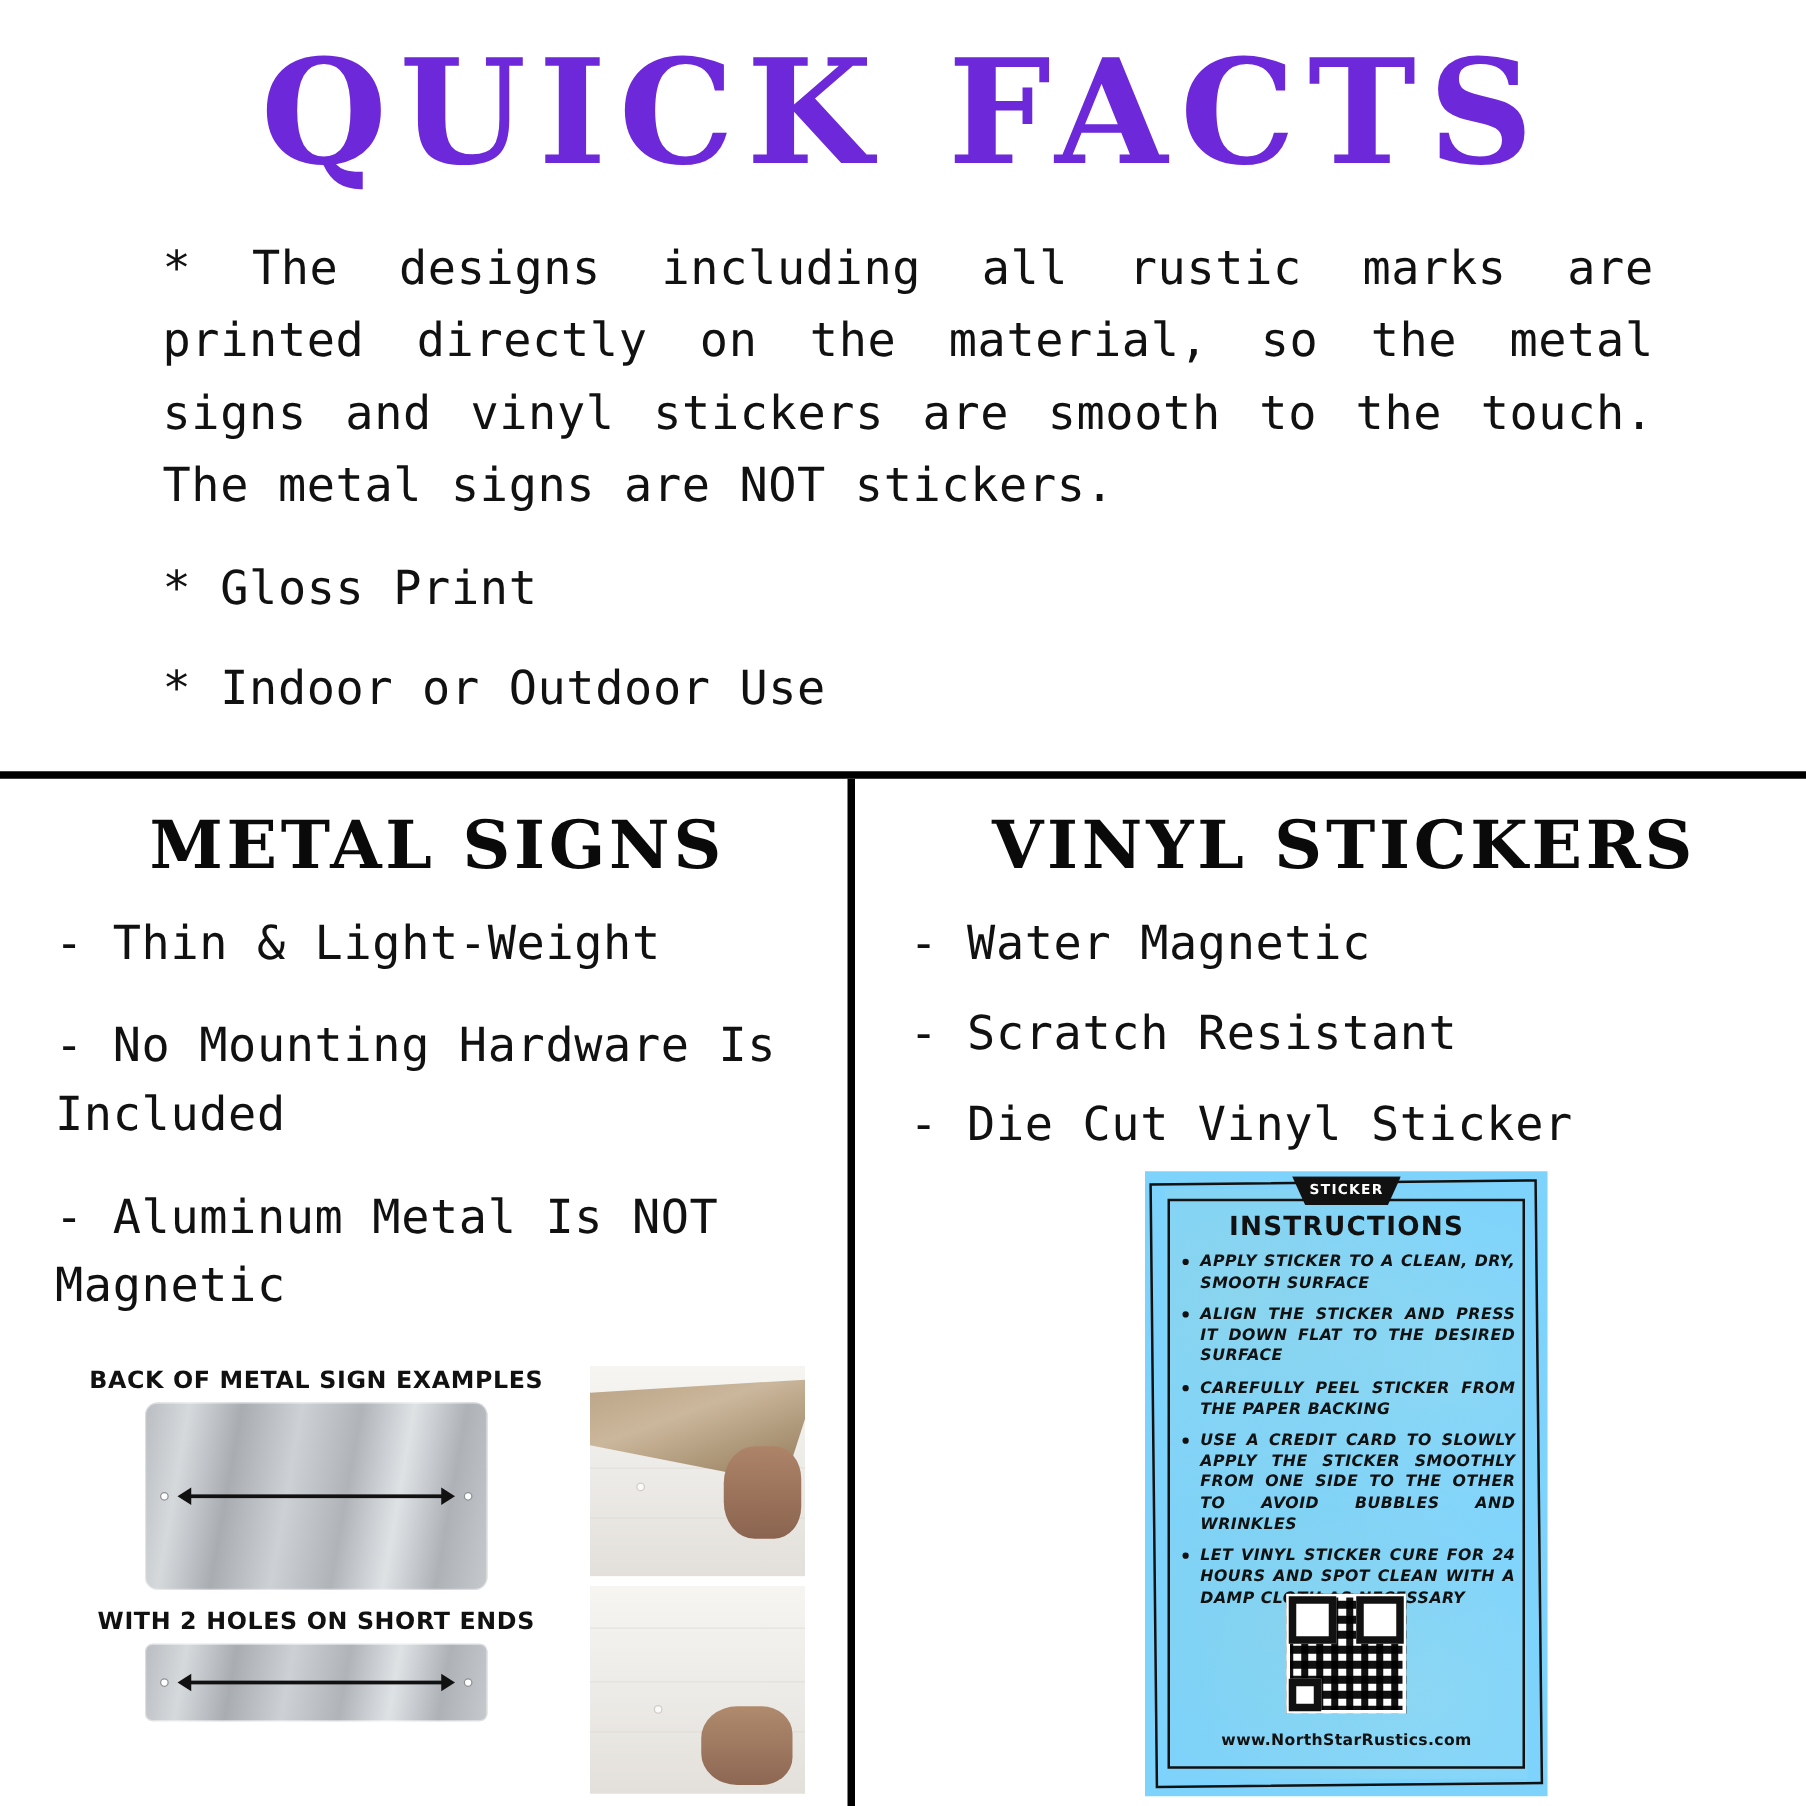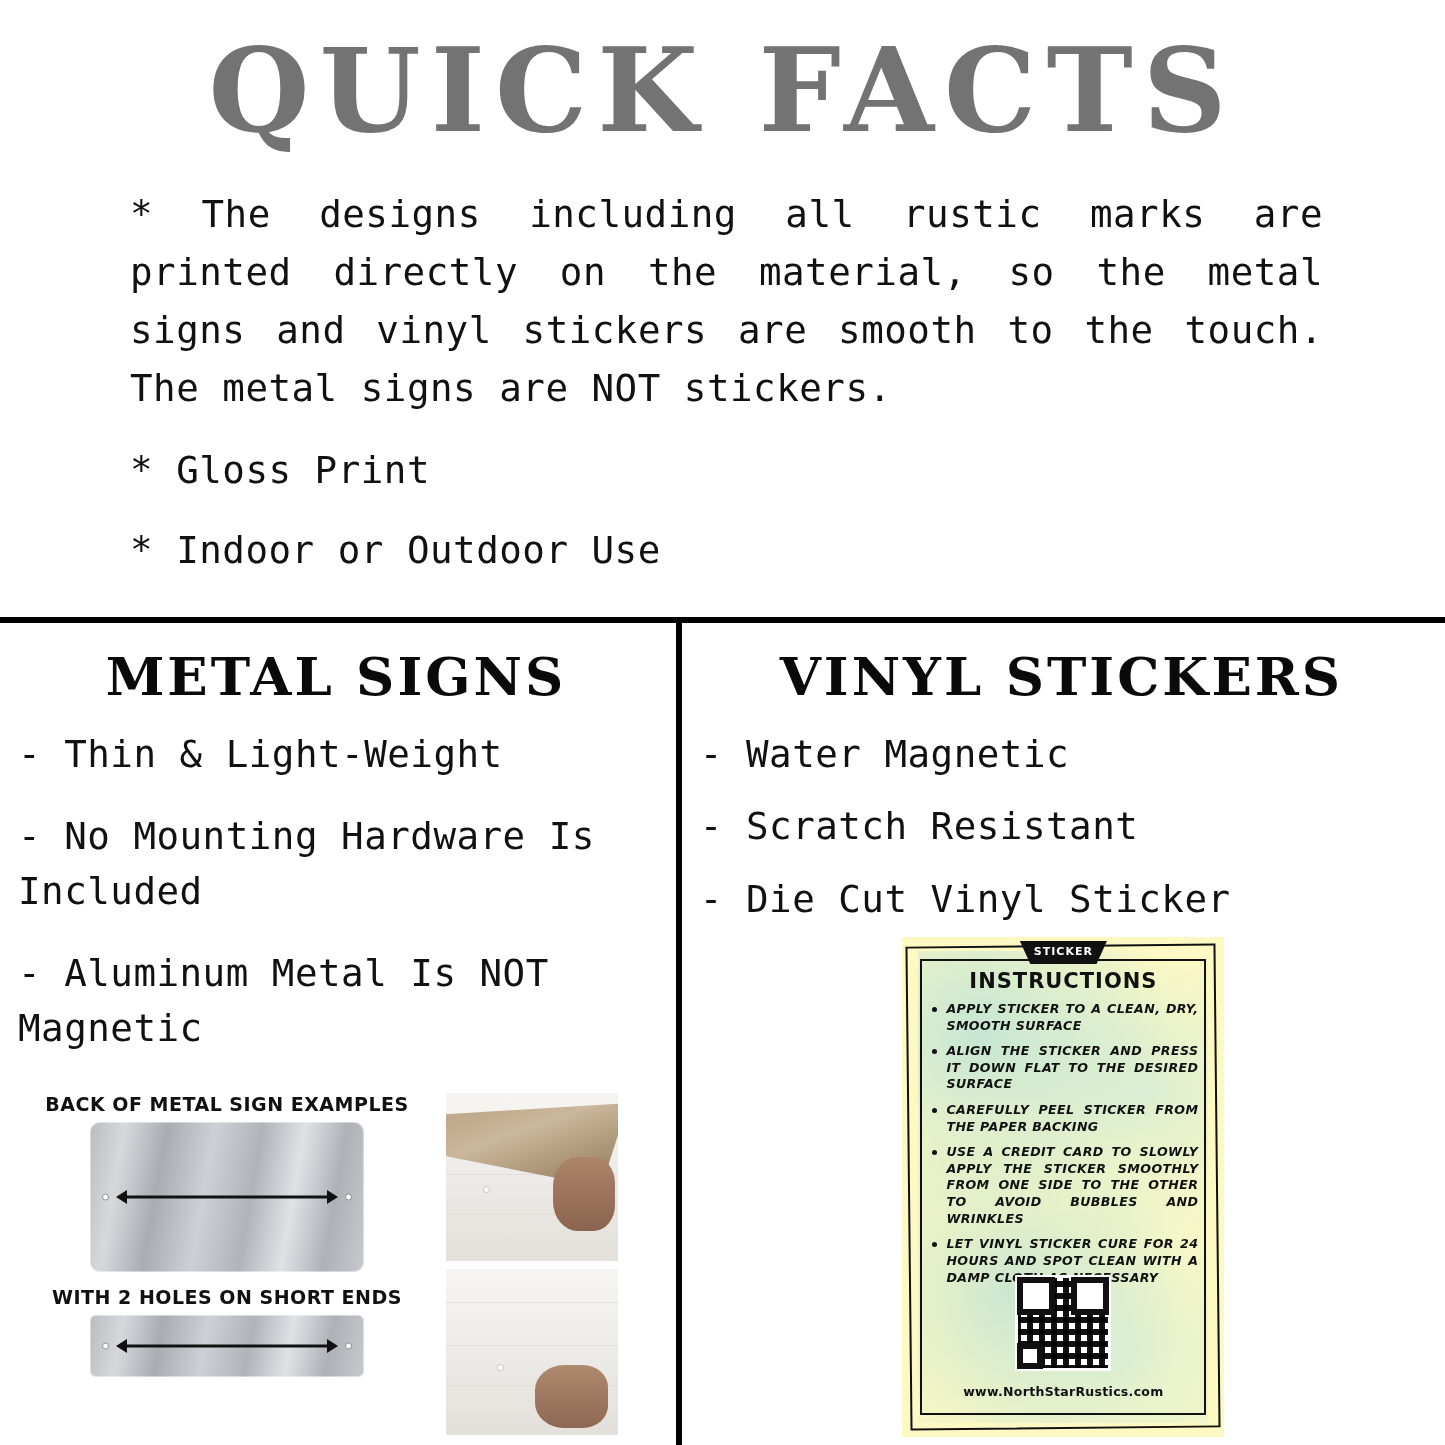--- a/index.html
+++ b/index.html
@@ -24,21 +24,21 @@
     border-bottom: 6px solid #000;
     position: relative;
   }
   .title {
     font-family: "DejaVu Serif", serif;
     font-weight: bold;
     font-size: 116px;
     letter-spacing: 10px;
     text-align: center;
     line-height: 1.25;
-    color: #737373;
+    color: #6d28d9;
     white-space: nowrap;
   }
   .facts {
     margin-top: 22px;
     padding: 0 88px 0 96px;
   }
   .fact-main {
     font-size: 37.5px;
     line-height: 1.55;
     text-align: justify;
@@ -55,20 +55,21 @@
 
   
   .bottom {
     flex: 1;
     display: flex;
     position: relative;
   }
   .col {
     position: relative;
     padding: 22px 22px 0 18px;
+    margin-left: 26px;
   }
   .col-left { width: 723px; border-right: 6px solid #000; }
   .col-right { width: 810px; }
 
   .col-title {
     font-family: "DejaVu Serif", serif;
     font-weight: bold;
     font-size: 53px;
     letter-spacing: 3px;
     text-align: center;
@@ -192,21 +193,21 @@
     position: absolute; width: 5px; height: 5px; border-radius: 50%;
     background: #fbfaf8; box-shadow: 0 0 0 1px rgba(0,0,0,.12);
   }
 
   
   .sticker-card {
     position: absolute;
     left: 50%; transform: translateX(-50%);
     bottom: 8px;
     width: 322px; height: 500px;
-    background: #fef9c3;
+    background: #7dd3fc;
   }
   .watercolor {
     position: absolute; inset: 14px 16px 14px 16px;
     background:
       radial-gradient(circle at 22% 18%, rgba(150,214,226,.55) 0%, rgba(150,214,226,0) 42%),
       radial-gradient(circle at 80% 30%, rgba(163,221,232,.38) 0%, rgba(163,221,232,0) 38%),
       radial-gradient(circle at 30% 72%, rgba(140,208,222,.40) 0%, rgba(140,208,222,0) 45%),
       radial-gradient(circle at 72% 86%, rgba(168,224,234,.33) 0%, rgba(168,224,234,0) 40%);
   }
   .frame-outer, .frame-inner {

